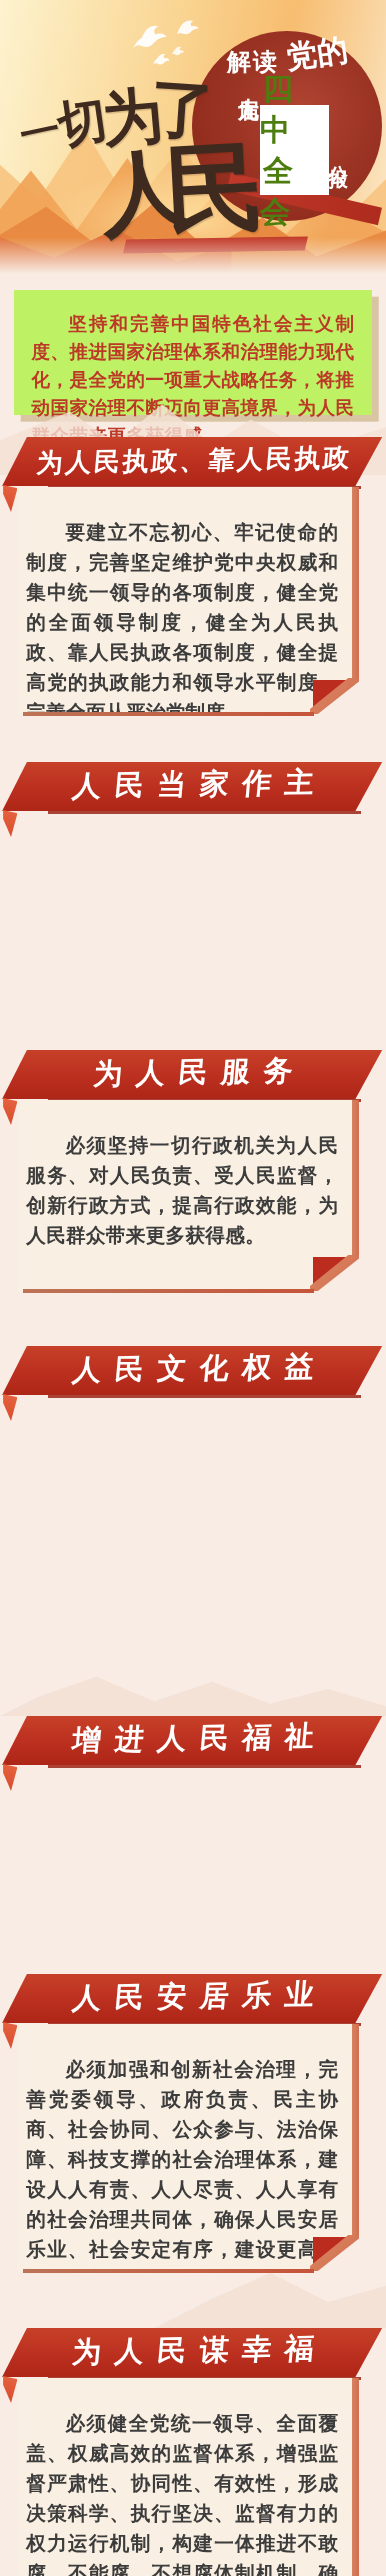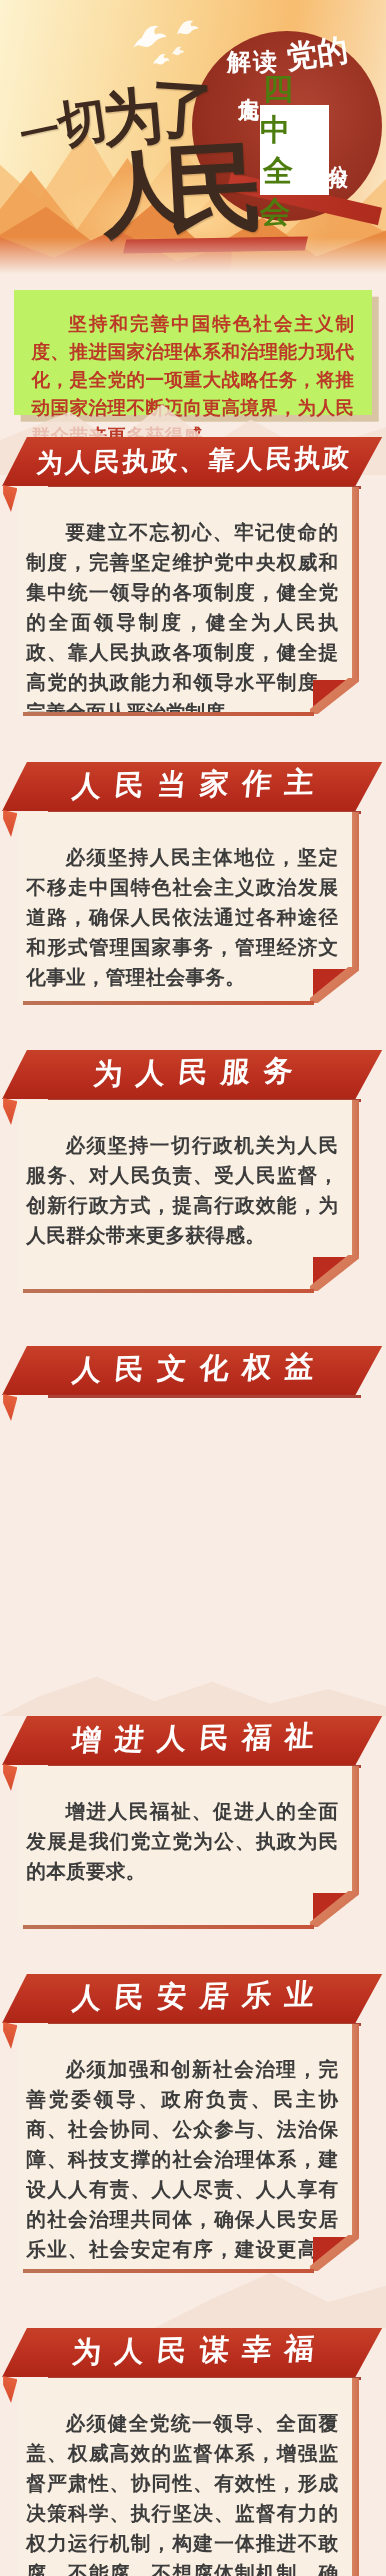--- a/index.html
+++ b/index.html
@@ -153,85 +153,67 @@
     <div class="fold-band"></div>
     <div class="underbar"></div>
   </div>
 
   <div class="ribbon" style="top:762px">
     <div class="ribbon-shape"></div>
     <div class="ribbon-shadow"></div>
     <div class="ribbon-fold"></div>
     <div class="ribbon-label rb-short">人民当家作主</div>
   </div>
-  <div class="panel-wrap" style="top:812px;height:191px">
-    <div class="panel">
-        <p>必须坚持人民主体地位，坚定不移走中国特色社会主义政治发展道路，确保人民依法通过各种途径和形式管理国家事务，管理经济文化事业，管理社会事务。</p>
+
+  <div class="ribbon" style="top:1050px">
+    <div class="ribbon-shape"></div>
+    <div class="ribbon-shadow"></div>
+    <div class="ribbon-fold"></div>
+    <div class="ribbon-label rb-short">为人民服务</div>
+  </div>
+  <div class="panel-wrap" style="top:1100px;height:191px">
+    <div class="panel">
+        <p>必须坚持一切行政机关为人民服务、对人民负责、受人民监督，创新行政方式，提高行政效能，为人民群众带来更多获得感。</p>
       </div>
     <div class="strip"></div>
     <div class="fold-dark"></div>
     <div class="fold-band"></div>
     <div class="underbar"></div>
   </div>
 
-  <div class="ribbon" style="top:1050px">
-    <div class="ribbon-shape"></div>
-    <div class="ribbon-shadow"></div>
-    <div class="ribbon-fold"></div>
-    <div class="ribbon-label rb-short">为人民服务</div>
-  </div>
-  <div class="panel-wrap" style="top:1100px;height:191px">
-    <div class="panel">
-        <p>必须坚持一切行政机关为人民服务、对人民负责、受人民监督，创新行政方式，提高行政效能，为人民群众带来更多获得感。</p>
+  <div class="ribbon" style="top:1346px">
+    <div class="ribbon-shape"></div>
+    <div class="ribbon-shadow"></div>
+    <div class="ribbon-fold"></div>
+    <div class="ribbon-label rb-short">人民文化权益</div>
+  </div>
+
+  <div class="ribbon" style="top:1716px">
+    <div class="ribbon-shape"></div>
+    <div class="ribbon-shadow"></div>
+    <div class="ribbon-fold"></div>
+    <div class="ribbon-label rb-short">增进人民福祉</div>
+  </div>
+
+  <div class="ribbon" style="top:1974px">
+    <div class="ribbon-shape"></div>
+    <div class="ribbon-shadow"></div>
+    <div class="ribbon-fold"></div>
+    <div class="ribbon-label rb-short">人民安居乐业</div>
+  </div>
+  <div class="panel-wrap" style="top:2024px;height:247px">
+    <div class="panel">
+        <p>必须加强和创新社会治理，完善党委领导、政府负责、民主协商、社会协同、公众参与、法治保障、科技支撑的社会治理体系，建设人人有责、人人尽责、人人享有的社会治理共同体，确保人民安居乐业、社会安定有序，建设更高水平的平安中国。</p>
       </div>
     <div class="strip"></div>
     <div class="fold-dark"></div>
     <div class="fold-band"></div>
     <div class="underbar"></div>
   </div>
 
-  <div class="ribbon" style="top:1346px">
-    <div class="ribbon-shape"></div>
-    <div class="ribbon-shadow"></div>
-    <div class="ribbon-fold"></div>
-    <div class="ribbon-label rb-short">人民文化权益</div>
-  </div>
-
-  <div class="ribbon" style="top:1716px">
-    <div class="ribbon-shape"></div>
-    <div class="ribbon-shadow"></div>
-    <div class="ribbon-fold"></div>
-    <div class="ribbon-label rb-short">增进人民福祉</div>
-  </div>
-  <div class="panel-wrap" style="top:1766px;height:161px">
-    <div class="panel">
-        <p>增进人民福祉、促进人的全面发展是我们党立党为公、执政为民的本质要求。</p>
-      </div>
-    <div class="strip"></div>
-    <div class="fold-dark"></div>
-    <div class="fold-band"></div>
-    <div class="underbar"></div>
-  </div>
-
-  <div class="ribbon" style="top:1974px">
-    <div class="ribbon-shape"></div>
-    <div class="ribbon-shadow"></div>
-    <div class="ribbon-fold"></div>
-    <div class="ribbon-label rb-short">人民安居乐业</div>
-  </div>
-  <div class="panel-wrap" style="top:2024px;height:247px">
-    <div class="panel">
-        <p>必须加强和创新社会治理，完善党委领导、政府负责、民主协商、社会协同、公众参与、法治保障、科技支撑的社会治理体系，建设人人有责、人人尽责、人人享有的社会治理共同体，确保人民安居乐业、社会安定有序，建设更高水平的平安中国。</p>
-      </div>
-    <div class="strip"></div>
-    <div class="fold-dark"></div>
-    <div class="fold-band"></div>
-    <div class="underbar"></div>
-  </div>
-
   <div class="ribbon" style="top:2328px">
     <div class="ribbon-shape"></div>
     <div class="ribbon-shadow"></div>
     <div class="ribbon-fold"></div>
     <div class="ribbon-label rb-short">为人民谋幸福</div>
   </div>
   <div class="panel-wrap" style="top:2378px;height:246px">
     <div class="panel">
         <p>必须健全党统一领导、全面覆盖、权威高效的监督体系，增强监督严肃性、协同性、有效性，形成决策科学、执行坚决、监督有力的权力运行机制，构建一体推进不敢腐、不能腐、不想腐体制机制，确保党和人民赋予的权力始终用来为人民谋幸福。</p>
       </div>

